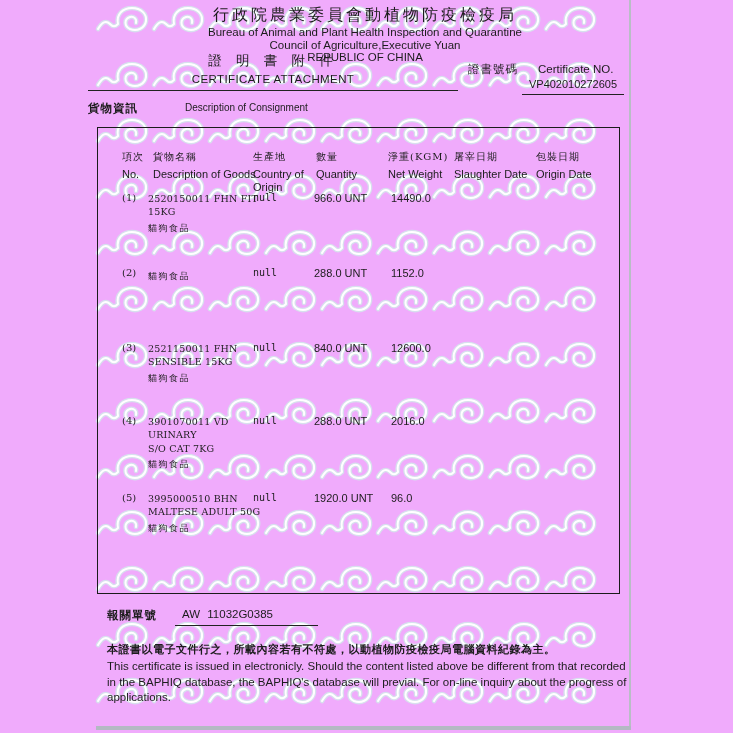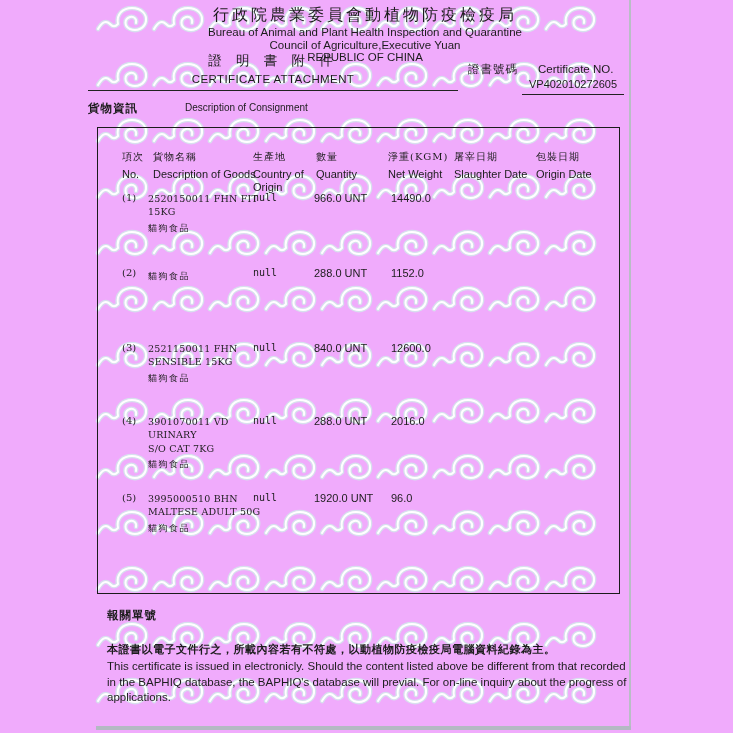--- a/index.html
+++ b/index.html
@@ -298,19 +298,20 @@
       <div class="c-origin">null</div>
       <div class="c-qty">1920.0 UNT</div>
       <div class="c-net">96.0</div>
       <div class="c-sla"></div>
       <div class="c-pak"></div>
     </div>
 
   </div>
 
   <div class="abs customs-label">報關單號</div>
+  <div class="abs customs-no">AW 11032G0385</div>
   <div class="abs notice-zh">本證書以電子文件行之，所載內容若有不符處，以動植物防疫檢疫局電腦資料紀錄為主。</div>
   <div class="abs notice-en">This certificate is issued in electronicly. Should the content listed above be different from that recorded in the BAPHIQ database, the BAPHIQ's database will previal. For on-line inquiry about the progress of applications.</div>
 
   <div class="abs edge-right"></div>
   <div class="abs edge-bottom"></div>
 
 </div>
 
 </body></html>

